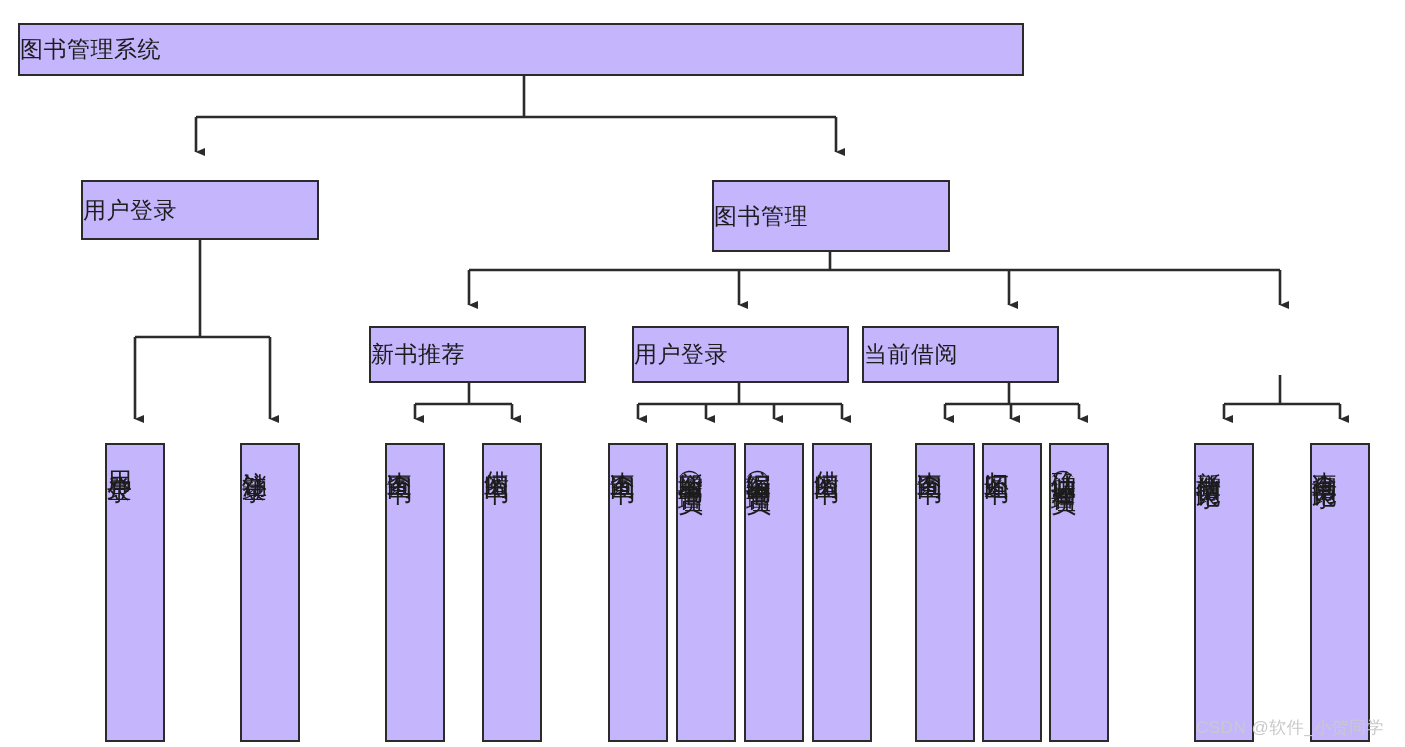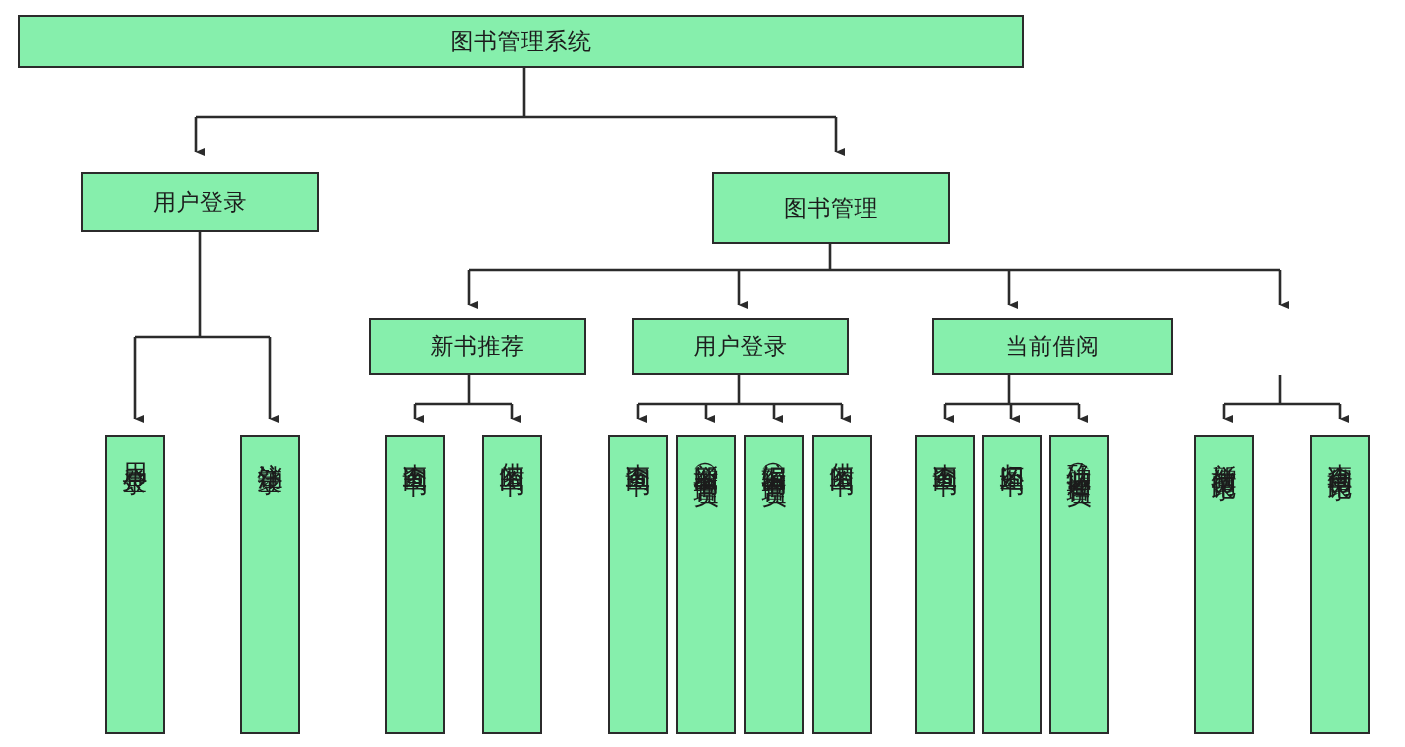--- a/index.html
+++ b/index.html
@@ -21,26 +21,26 @@
   #diagram-svg {
     position: absolute;
     left: 0;
     top: 0;
     width: 1405px;
     height: 747px;
   }
   .node-box {
     position: absolute;
     box-sizing: border-box;
-    background: #86efac;
+    background: #c4b5fd;
     border: 2px solid #2b2b2b;
     display: flex;
     align-items: center;
-    justify-content: center;
     overflow: hidden;
+    margin-top: 8px;
   }
   .node-label {
     color: #1c1c1c;
     text-align: center;
     line-height: 1.05;
     white-space: nowrap;
   }
   
   .node-h .node-label {
     font-size: 23px;
@@ -139,21 +139,21 @@
   </div>
 
   <div class="node-box node-h" style="left:369px; top:318px; width:217px; height:57px;">
     <span class="node-label">新书推荐</span>
   </div>
 
   <div class="node-box node-h" style="left:632px; top:318px; width:217px; height:57px;">
     <span class="node-label">用户登录</span>
   </div>
 
-  <div class="node-box node-h" style="left:932px; top:318px; width:241px; height:57px;">
+  <div class="node-box node-h" style="left:862px; top:318px; width:197px; height:57px;">
     <span class="node-label">当前借阅</span>
   </div>
 
 
   <div class="node-box node-v" style="left:105px; top:435px; width:60px; height:299px;">
     <span class="node-label">用户登录</span>
   </div>
 
   <div class="node-box node-v" style="left:240px; top:435px; width:60px; height:299px;">
     <span class="node-label">注销登录</span>
@@ -196,14 +196,15 @@
   </div>
 
   <div class="node-box node-v" style="left:1194px; top:435px; width:60px; height:299px;">
     <span class="node-label">新增借阅记录</span>
   </div>
 
   <div class="node-box node-v" style="left:1310px; top:435px; width:60px; height:299px;">
     <span class="node-label">查询借阅记录</span>
   </div>
 
+  <div class="watermark" style="left:1196px; top:716px;">CSDN @软件_小贺同学</div>
 
 </div>
 
 </body></html>

